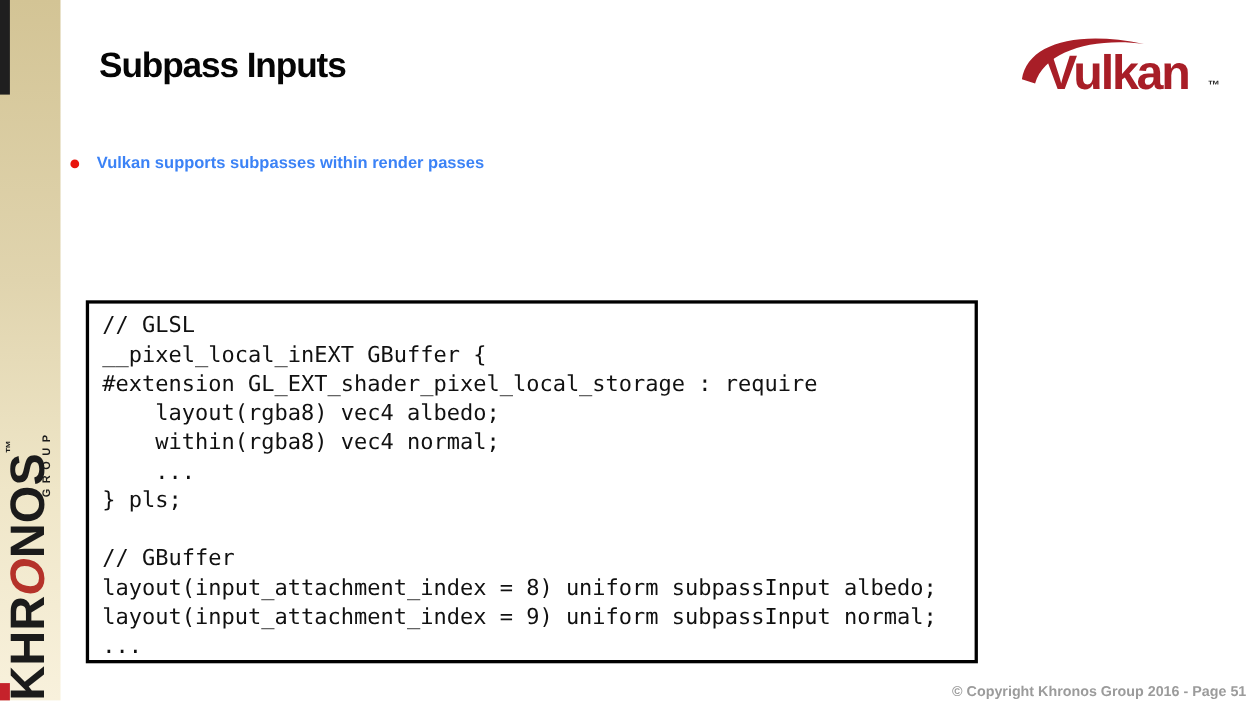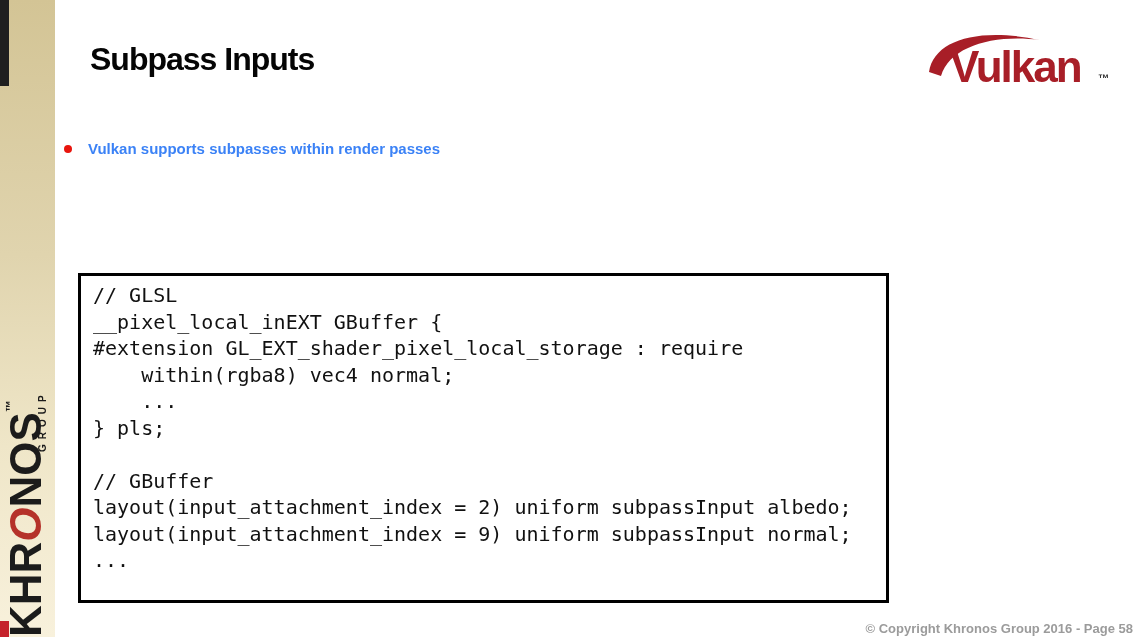--- a/index.html
+++ b/index.html
@@ -185,25 +185,26 @@
     <div class="bullet-row">
       <span class="bullet-dot"></span>
       <span class="bullet-text">Vulkan supports subpasses within render passes</span>
     </div>
   </div>
 
   <div class="code-box">
     <div class="code-line">// GLSL</div>
     <div class="code-line">__pixel_local_inEXT GBuffer {</div>
     <div class="code-line">#extension GL_EXT_shader_pixel_local_storage : require</div>
+    <div class="code-line">    layout(rgba8) vec4 albedo;</div>
     <div class="code-line">    within(rgba8) vec4 normal;</div>
     <div class="code-line">    ...</div>
     <div class="code-line">} pls;</div>
     <div class="code-line"></div>
     <div class="code-line">// GBuffer</div>
-    <div class="code-line">layout(input_attachment_index = 2) uniform subpassInput albedo;</div>
+    <div class="code-line">layout(input_attachment_index = 8) uniform subpassInput albedo;</div>
     <div class="code-line">layout(input_attachment_index = 9) uniform subpassInput normal;</div>
     <div class="code-line">...</div>
   </div>
 
-  <div class="footer">© Copyright Khronos Group 2016 - Page 58</div>
+  <div class="footer">© Copyright Khronos Group 2016 - Page 51</div>
 
 </div>
 
 </body></html>

